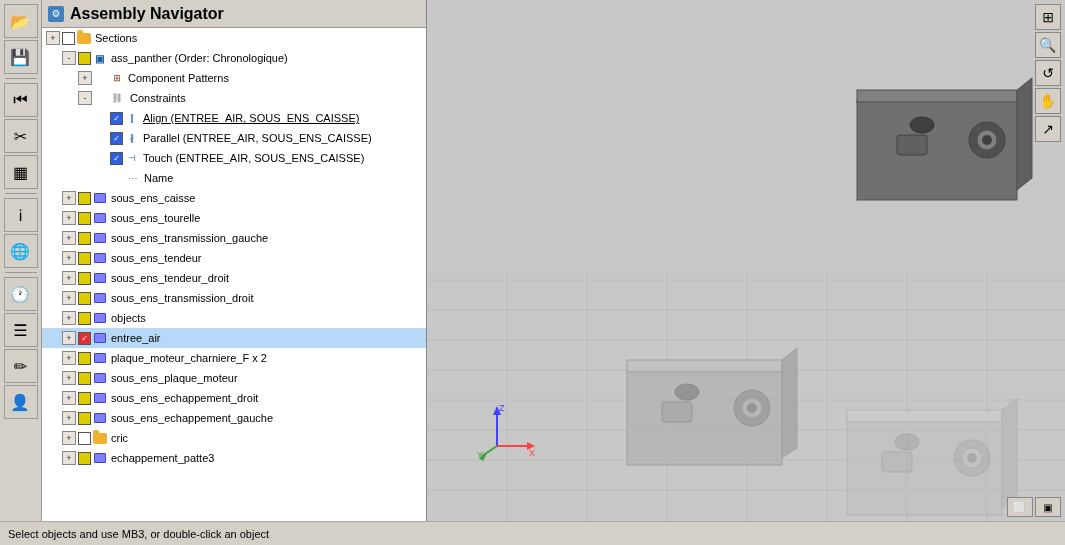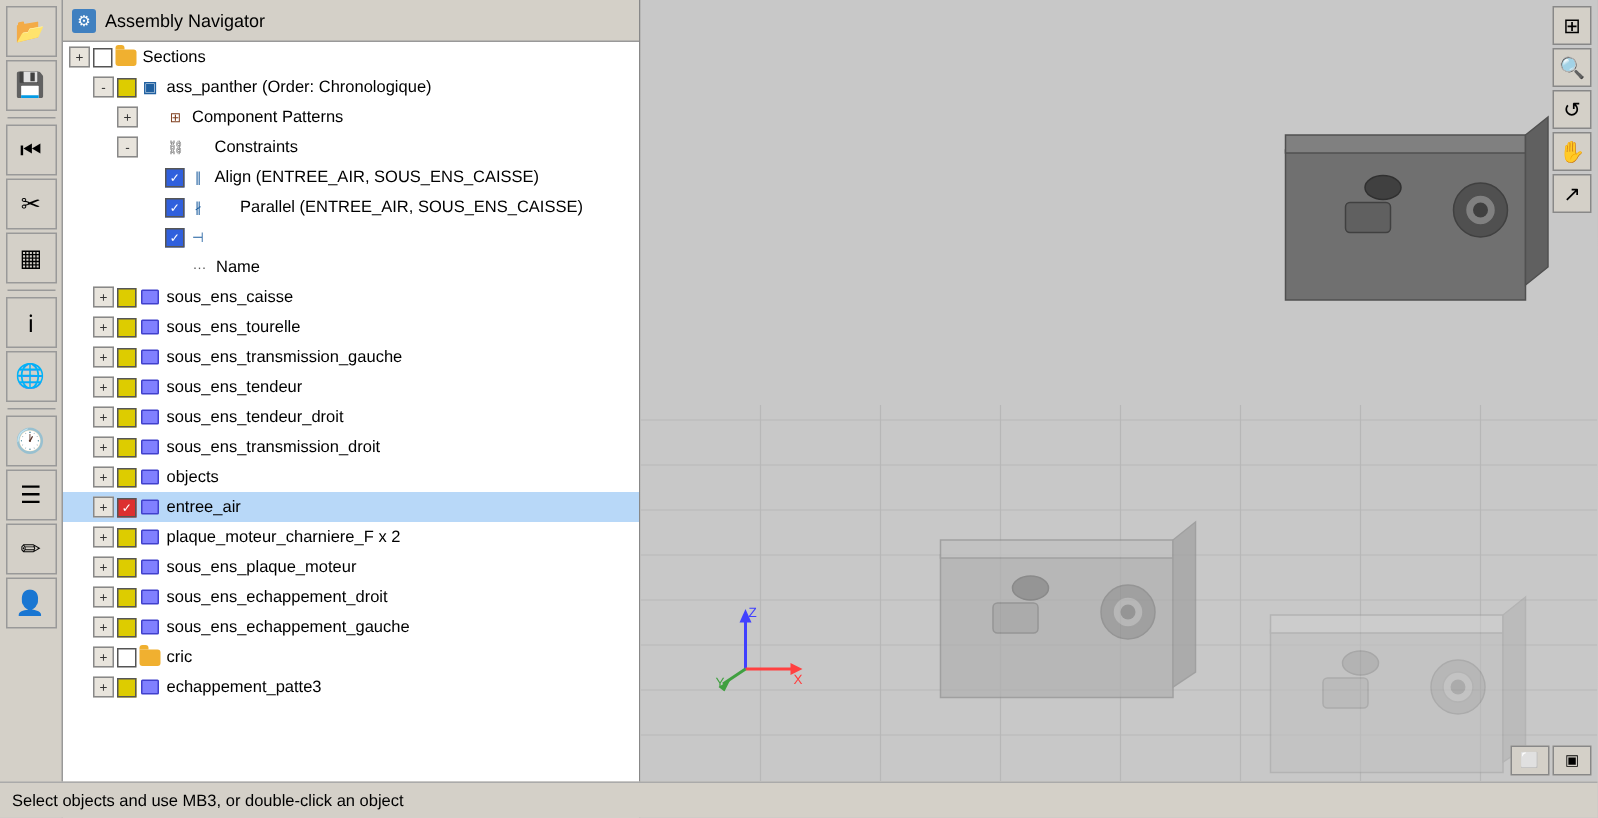--- a/index.html
+++ b/index.html
@@ -69,22 +69,22 @@
       height: 16px;
       background: #4080c0;
       border-radius: 2px;
       display: flex;
       align-items: center;
       justify-content: center;
       font-size: 10px;
       color: white;
     }
     .panel-title-text {
-      font-size: 12px;
-      font-weight: normal;
+      font-size: 16px;
+      font-weight: bold;
       color: #000;
     }
 
     .column-header {
       height: 24px;
       background: #e8e4dc;
       border-bottom: 1px solid #aaa;
       display: flex;
       align-items: center;
       padding: 0 4px;
@@ -280,47 +280,48 @@
         </span>
         <span style="font-size:11px;color:#000;margin-left:2px;">Component Patterns</span>
       </div>
       <div class="tree-item">
         <span style="width:36px;display:inline-block;flex-shrink:0;"></span>
         <span style="width:14px;height:14px;display:inline-flex;align-items:center;justify-content:center;font-size:9px;color:#333;flex-shrink:0;border:1px solid #888;background:#e8e4dc;margin-right:2px;">-</span>
         <span style="width:14px;display:inline-block;"></span>
         <span style="width:18px;height:16px;display:inline-flex;align-items:center;justify-content:center;flex-shrink:0;">
           <span style="font-size:9px;color:#505050;">⛓</span>
         </span>
-        <span style="font-size:11px;color:#000;margin-left:17px;">Constraints</span>
+        <span style="font-size:11px;color:#000;margin-left:4px;">Constraints</span>
       </div>
       <div class="tree-item">
         <span style="width:52px;display:inline-block;flex-shrink:0;"></span>
         <span style="width:14px;display:inline-block;flex-shrink:0;margin-right:2px;"></span>
         <span style="width:13px;height:13px;border:1px solid #555;background:white;display:inline-flex;align-items:center;justify-content:center;font-size:8px;flex-shrink:0;background:#3060dd;color:white;">✓</span>
         <span style="width:18px;height:16px;display:inline-flex;align-items:center;justify-content:center;flex-shrink:0;">
           <span style="font-size:9px;color:#2060a0;">∥</span>
         </span>
-        <span style="font-size:11px;color:#000;margin-left:2px;">Align (ENTREE_AIR, SOUS_ENS_CAISSE)</span>
+        <span style="font-size:11px;color:#000;margin-left:2px;text-decoration:underline;">Align (ENTREE_AIR, SOUS_ENS_CAISSE)</span>
       </div>
       <div class="tree-item">
         <span style="width:52px;display:inline-block;flex-shrink:0;"></span>
         <span style="width:14px;display:inline-block;flex-shrink:0;margin-right:2px;"></span>
         <span style="width:13px;height:13px;border:1px solid #555;background:white;display:inline-flex;align-items:center;justify-content:center;font-size:8px;flex-shrink:0;background:#3060dd;color:white;">✓</span>
         <span style="width:18px;height:16px;display:inline-flex;align-items:center;justify-content:center;flex-shrink:0;">
           <span style="font-size:9px;color:#2060a0;">∦</span>
         </span>
-        <span style="font-size:11px;color:#000;margin-left:19px;">Parallel (ENTREE_AIR, SOUS_ENS_CAISSE)</span>
+        <span style="font-size:11px;color:#000;margin-left:2px;">Parallel (ENTREE_AIR, SOUS_ENS_CAISSE)</span>
       </div>
       <div class="tree-item">
         <span style="width:52px;display:inline-block;flex-shrink:0;"></span>
         <span style="width:14px;display:inline-block;flex-shrink:0;margin-right:2px;"></span>
         <span style="width:13px;height:13px;border:1px solid #555;background:white;display:inline-flex;align-items:center;justify-content:center;font-size:8px;flex-shrink:0;background:#3060dd;color:white;">✓</span>
         <span style="width:18px;height:16px;display:inline-flex;align-items:center;justify-content:center;flex-shrink:0;">
           <span style="font-size:9px;color:#2060a0;">⊣</span>
         </span>
+        <span style="font-size:11px;color:#000;margin-left:2px;">Touch (ENTREE_AIR, SOUS_ENS_CAISSE)</span>
       </div>
       <div class="tree-item">
         <span style="width:52px;display:inline-block;flex-shrink:0;"></span>
         <span style="width:14px;display:inline-block;flex-shrink:0;margin-right:2px;"></span>
         <span style="width:14px;display:inline-block;"></span>
         <span style="width:18px;height:16px;display:inline-flex;align-items:center;justify-content:center;flex-shrink:0;">
           <span style="font-size:9px;color:#555;">···</span>
         </span>
         <span style="font-size:11px;color:#000;margin-left:2px;">Name</span>
       </div>

